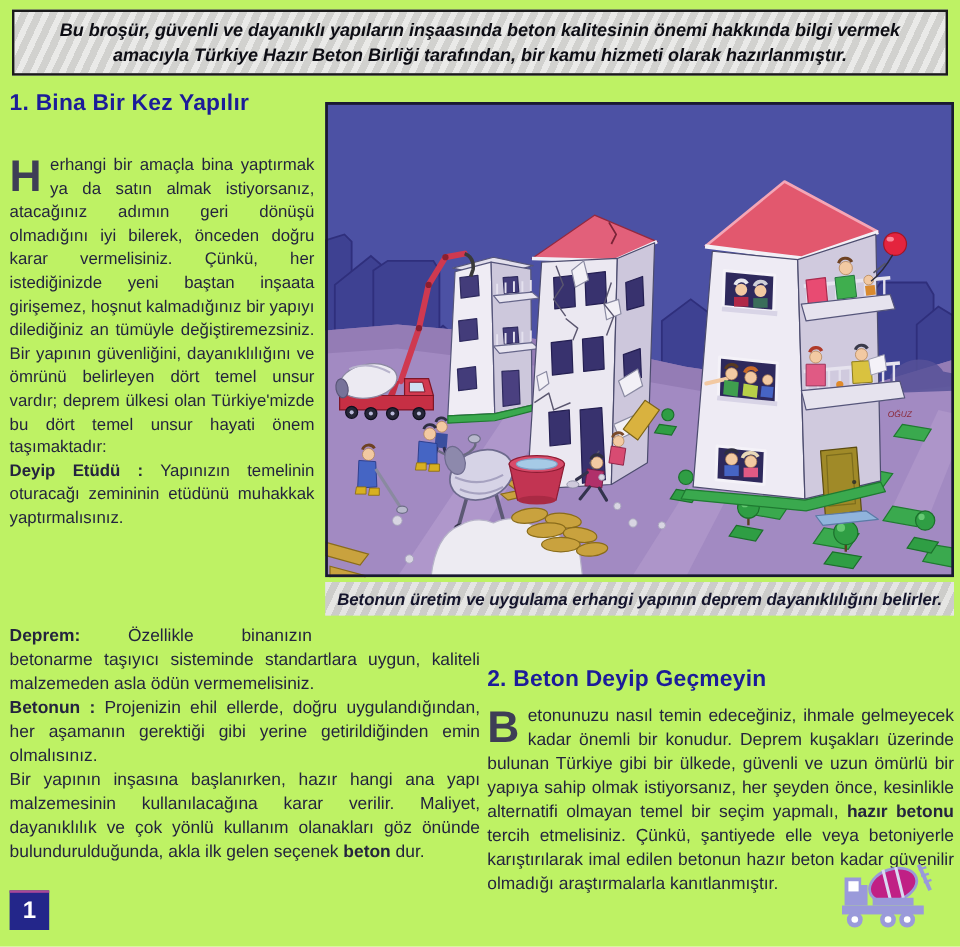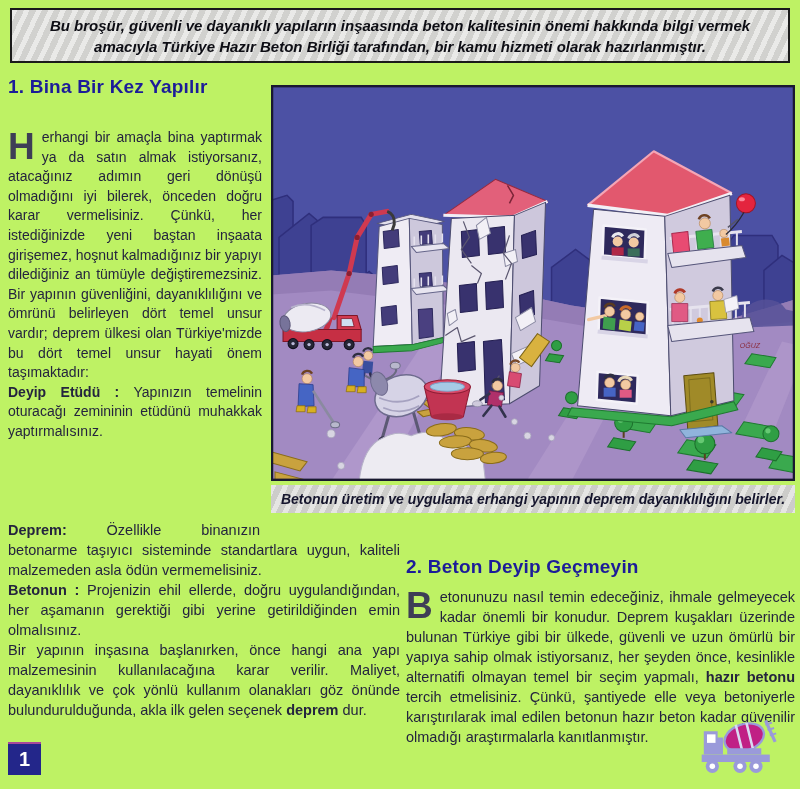--- a/index.html
+++ b/index.html
@@ -348,21 +348,21 @@
     </svg>
   </div>
 
   <div class="caption">
     <span>Betonun üretim ve uygulama erhangi yapının deprem dayanıklılığını belirler.</span>
   </div>
 
   <div class="col-wide">
     <p class="body"><span class="flspacer"></span><b class="lbl">Deprem:</b> <span>Özellikle binanızın betonarme taşıyıcı sisteminde standartlara uygun, kaliteli malzemeden asla ödün vermemelisiniz.</span></p>
     <p class="body"><b class="lbl">Betonun :</b> <span>Projenizin ehil ellerde, doğru uygulandığından, her aşamanın gerektiği gibi yerine getirildiğinden  emin olmalısınız.</span></p>
-    <p class="body"><span>Bir yapının inşasına başlanırken, önce hangi ana yapı malzemesinin kullanılacağına karar verilir. Maliyet, dayanıklılık ve çok yönlü kullanım olanakları göz önünde bulundurulduğunda, akla ilk gelen seçenek </span><b class="lbl">deprem</b><span> dur.</span></p>
+    <p class="body"><span>Bir yapının inşasına başlanırken, hazır hangi ana yapı malzemesinin kullanılacağına karar verilir. Maliyet, dayanıklılık ve çok yönlü kullanım olanakları göz önünde bulundurulduğunda, akla ilk gelen seçenek </span><b class="lbl">beton</b><span> dur.</span></p>
   </div>
 
   <div class="col-right">
     <h1 class="sec-title">2. Beton Deyip Geçmeyin</h1>
     <p class="body"><span class="dropcap">B</span><span>etonunuzu nasıl temin edeceğiniz, ihmale gelmeyecek kadar önemli bir konudur.  Deprem kuşakları üzerinde bulunan Türkiye gibi bir ülkede, güvenli ve uzun ömürlü bir yapıya sahip olmak istiyorsanız, her şeyden önce, kesinlikle alternatifi olmayan temel bir seçim yapmalı,  </span><b class="lbl">hazır betonu</b><span> tercih etmelisiniz. Çünkü, şantiyede elle veya betoniyerle karıştırılarak imal edilen betonun hazır beton kadar güvenilir olmadığı araştırmalarla kanıtlanmıştır.</span></p>
   </div>
 
   <div class="pagenum">
     <span>1</span>
   </div>

